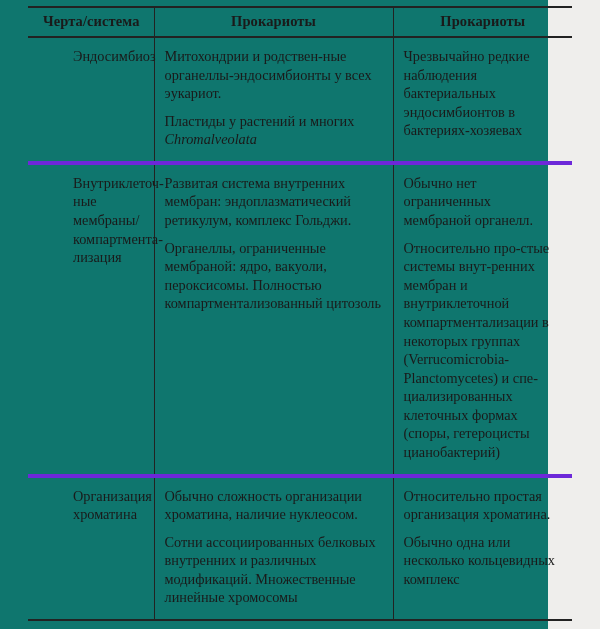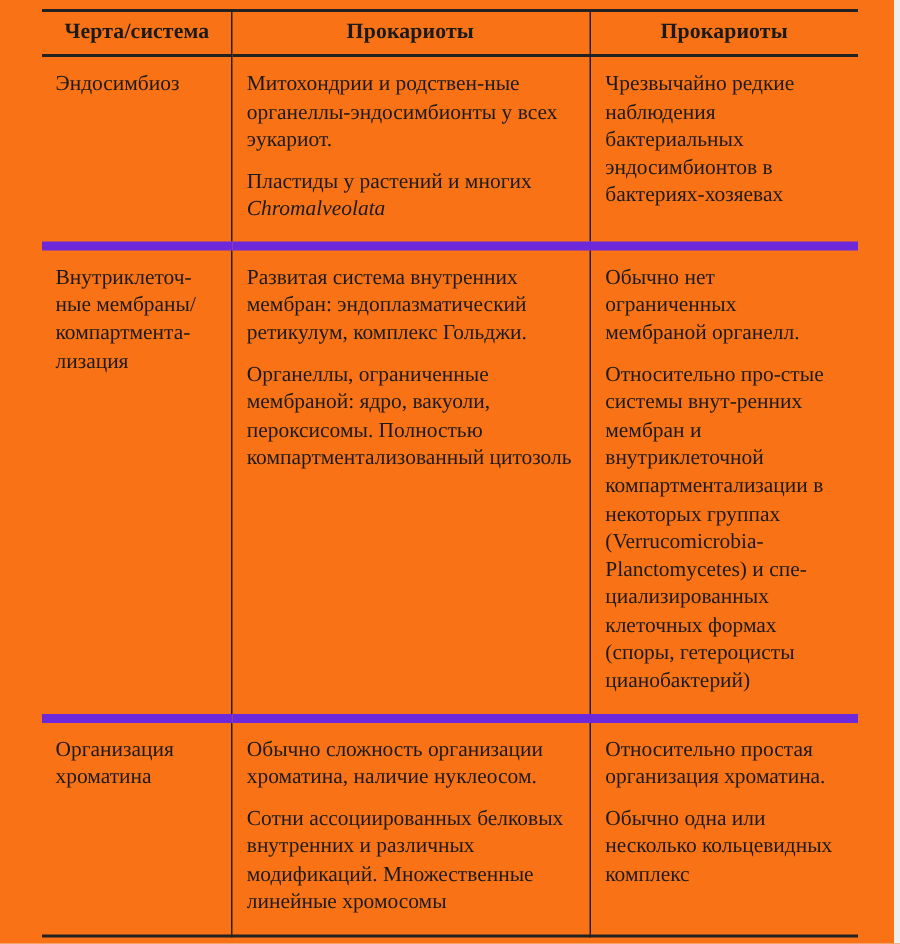--- a/index.html
+++ b/index.html
@@ -10,23 +10,23 @@
     width: 600px;
     height: 629px;
     background: #efeeec;
     font-family: "Liberation Serif", "DejaVu Serif", serif;
     color: #1a1a1a;
     overflow: hidden;
   }
 
   .page {
     position: relative;
-    width: 596px;
+    width: 548px;
     height: 629px;
-    background: #f97316;
+    background: #0f766e;
   }
 
   
   .table-wrap {
     position: absolute;
     left: 28px;
     top: 6px;
     width: 544px;
   }
 
@@ -53,21 +53,21 @@
     font-weight: bold;
     font-size: 14.5px;
     text-align: center;
     vertical-align: middle;
     letter-spacing: 0.1px;
   }
 
   thead th.col-feature { text-align: center; }
 
   tbody td {
-    border-top: 6px solid #6d28d9;
+    border-top: 4px solid #6d28d9;
     padding: 9px 10px 12px 10px;
     vertical-align: top;
     font-size: 14.3px;
     line-height: 1.30;
   }
 
   tbody tr:first-child td { border-top: none; }
 
   
   thead th.col-euk,
@@ -82,20 +82,21 @@
   }
 
   
   .para {
     margin: 0 0 9px 0;
   }
   .para:last-child { margin-bottom: 0; }
 
   .cell-feature .para {
     margin-bottom: 0;
+    margin-left: 36px;
   }
 
   .sci {
     font-style: italic;
   }
 </style>
 </head>
 <body>
 
 <div class="page">

